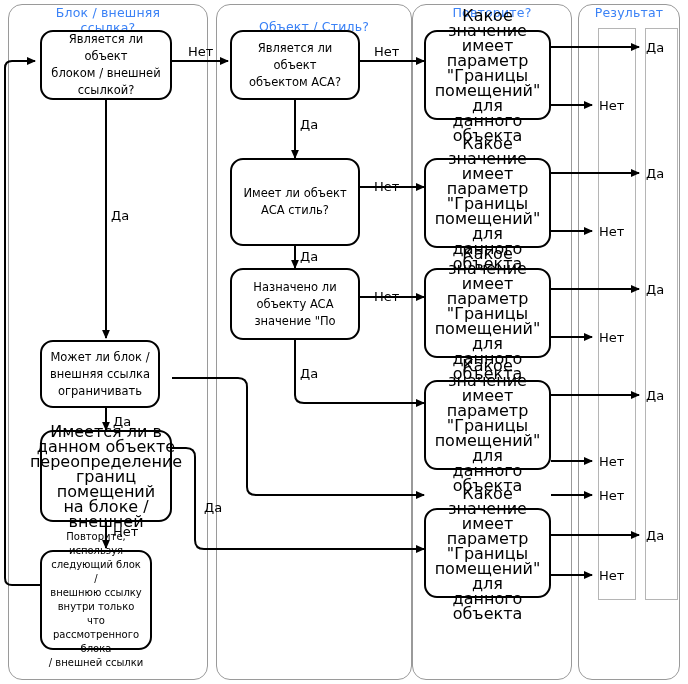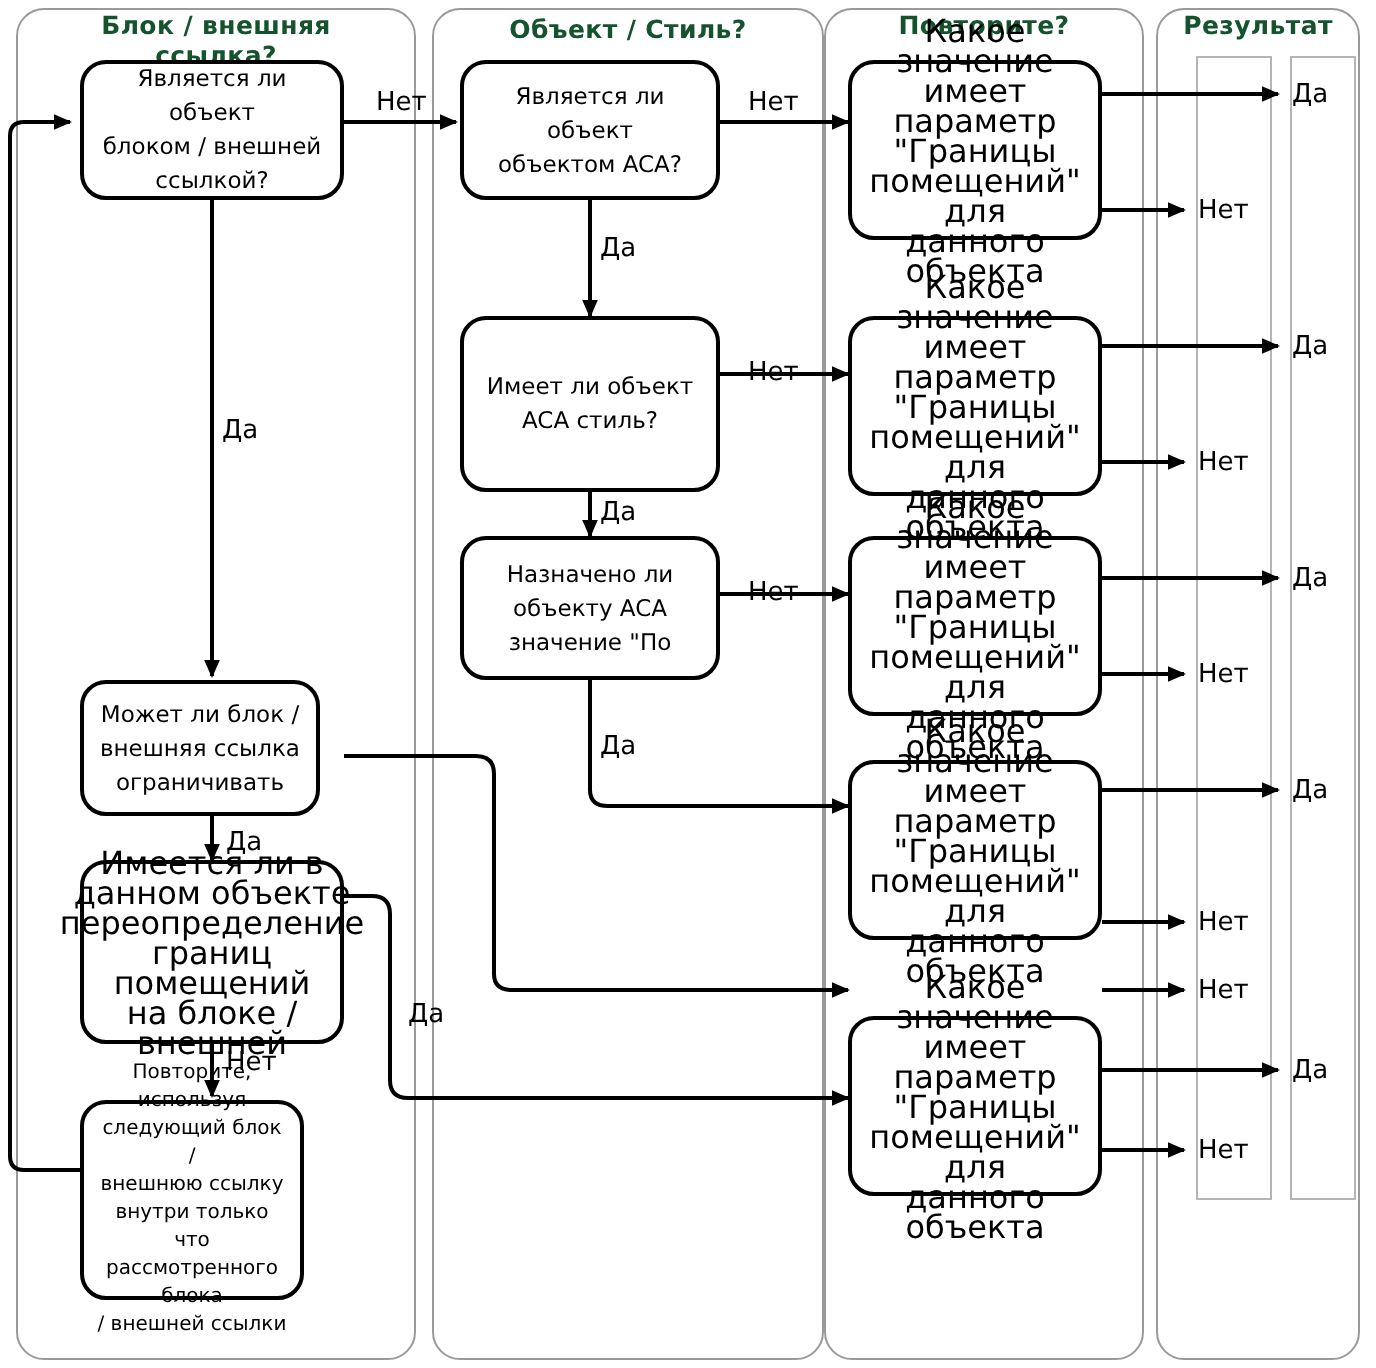--- a/index.html
+++ b/index.html
@@ -30,23 +30,23 @@
     position: absolute;
     border: 1px solid #9a9a9a;
     border-radius: 14px;
     box-sizing: border-box;
     background: transparent;
   }
   .lane-title {
     position: absolute;
     text-align: center;
     font-family: "DejaVu Sans", sans-serif;
-    font-weight: bold;
+    font-weight: normal;
     font-size: 12.5px;
-    color: #14532d;
+    color: #3b82f6;
     letter-spacing: 0.2px;
     line-height: 15px;
     white-space: pre-line;
   }
   
   .node {
     position: absolute;
     border: 2px solid #000000;
     border-radius: 13px;
     box-sizing: border-box;
@@ -86,21 +86,21 @@
 </head>
 <body>
 
 <div id="canvas">
 
   <div class="lane" style="left:8px; top:4px; width:200px; height:676px;"></div>
   <div class="lane-title" style="left:8px; top:5px; width:200px;">Блок / внешняя
 ссылка?</div>
 
   <div class="lane" style="left:216px; top:4px; width:196px; height:676px;"></div>
-  <div class="lane-title" style="left:216px; top:7px; width:196px;">Объект / Стиль?</div>
+  <div class="lane-title" style="left:216px; top:19px; width:196px;">Объект / Стиль?</div>
 
   <div class="lane" style="left:412px; top:4px; width:160px; height:676px;"></div>
   <div class="lane-title" style="left:412px; top:5px; width:160px;">Повторите?</div>
 
   <div class="lane" style="left:578px; top:4px; width:102px; height:676px;"></div>
   <div class="lane-title" style="left:578px; top:5px; width:102px;">Результат</div>
 
   <div class="result-col" style="left:598px; top:28px; width:38px; height:572px;"></div>
   <div class="result-col" style="left:645px; top:28px; width:33px; height:572px;"></div>
 

